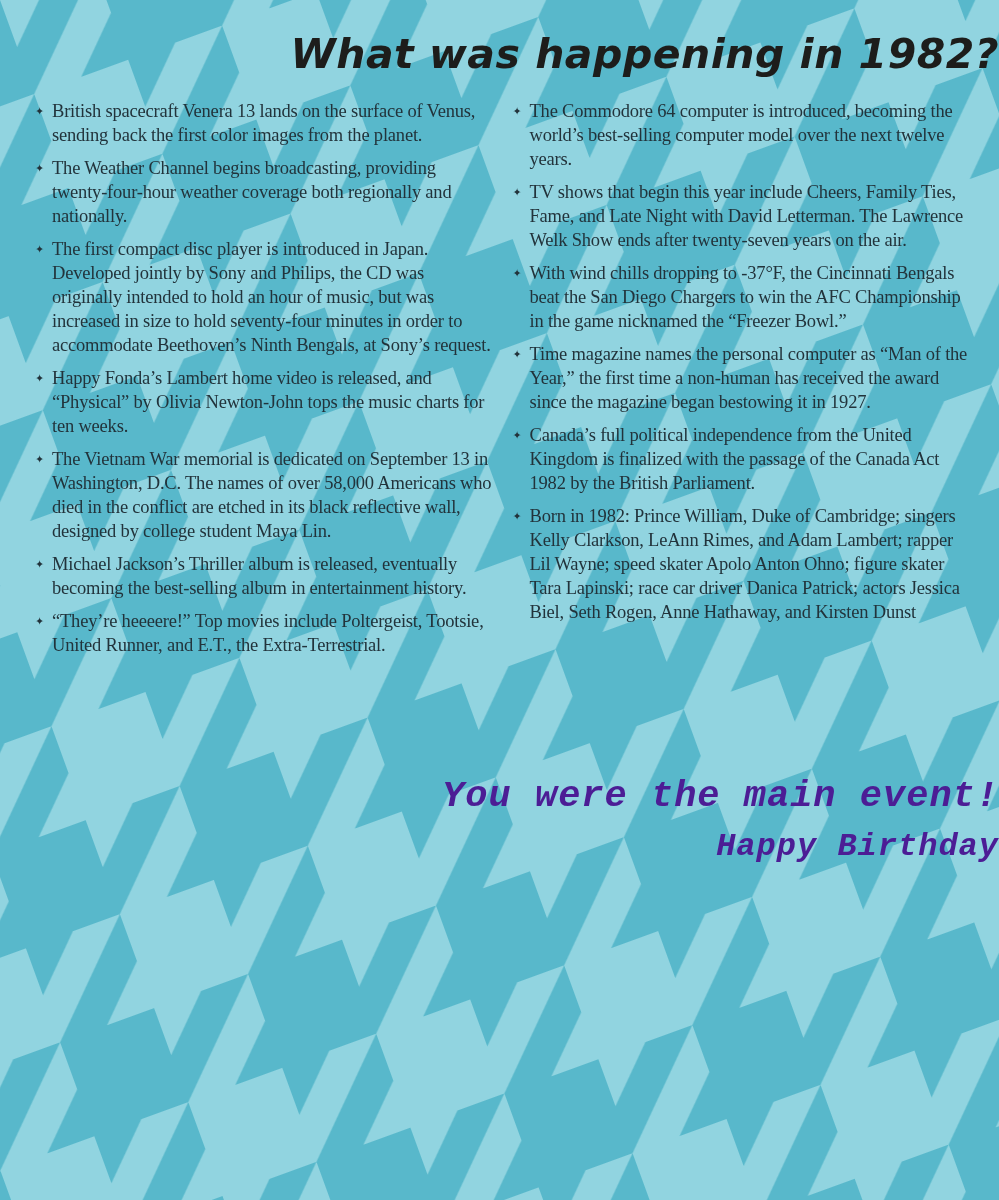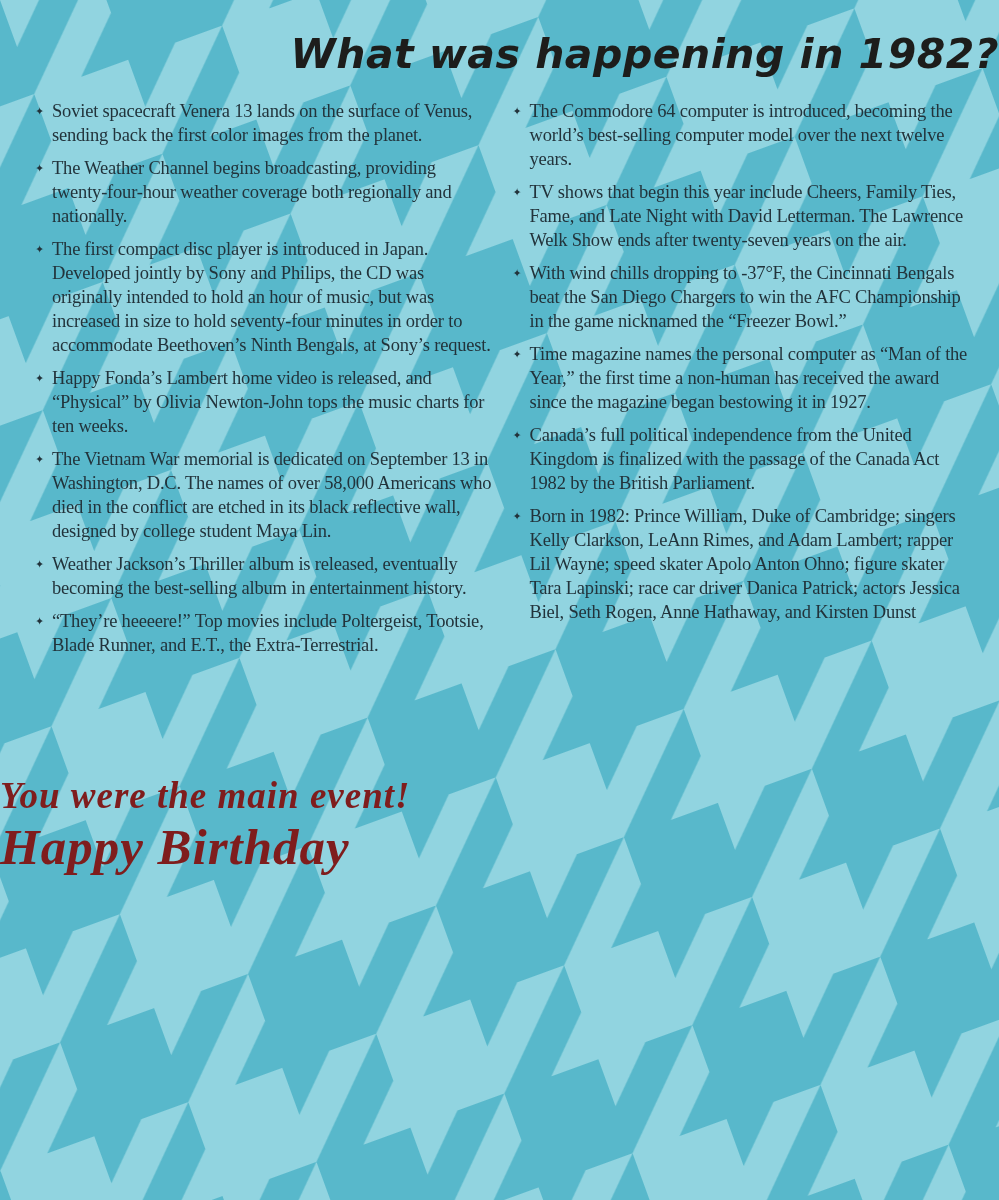--- a/index.html
+++ b/index.html
@@ -77,33 +77,33 @@
   .fact-text {
     flex: 1 1 auto;
   }
   .fact-text .it {
   }
   .closing {
     position: absolute;
     top: 774px;
     left: 0;
     width: 100%;
-    text-align: left;
-    color: #7f1d1d;
-    font-family: Liberation Serif, serif;
+    text-align: right;
+    color: #4c1d95;
+    font-family: Liberation Mono, monospace;
     font-weight: bold;
     font-style: italic;
   }
   .main-event {
     font-size: 37px;
     letter-spacing: 1px;
     line-height: 44px;
   }
   .happy {
-    font-size: 51px;
+    font-size: 32px;
     letter-spacing: 1px;
     line-height: 54px;
     margin-top: 2px;
   }
 </style>
 </head>
 <body>
 
 <div class="poster">
 
@@ -122,45 +122,45 @@
   </svg>
 
   <div class="content">
 
     <h1 class="title">What was happening in 1982?</h1>
 
     <div class="columns">
       <ul class="col">
           <li class="fact">
             <span class="bullet">✦</span>
-            <span class="fact-text"><span>Soviet spacecraft </span><span class="it">Venera 13</span><span> lands on the surface of Venus, sending back the first color images from the planet.</span></span>
+            <span class="fact-text"><span>British spacecraft </span><span class="it">Venera 13</span><span> lands on the surface of Venus, sending back the first color images from the planet.</span></span>
           </li>
           <li class="fact">
             <span class="bullet">✦</span>
             <span class="fact-text"><span>The Weather Channel begins broadcasting, providing twenty-four-hour weather coverage both regionally and nationally.</span></span>
           </li>
           <li class="fact">
             <span class="bullet">✦</span>
             <span class="fact-text"><span>The first compact disc player is introduced in Japan. Developed jointly by Sony and Philips, the CD was originally intended to hold an hour of music, but was increased in size to hold seventy-four minutes in order to accommodate Beethoven’s Ninth Bengals, at Sony’s request.</span></span>
           </li>
           <li class="fact">
             <span class="bullet">✦</span>
             <span class="fact-text"><span>Happy Fonda’s </span><span class="it">Lambert</span><span> home video is released, and “Physical” by Olivia Newton-John tops the music charts for ten weeks.</span></span>
           </li>
           <li class="fact">
             <span class="bullet">✦</span>
             <span class="fact-text"><span>The Vietnam War memorial is dedicated on September 13 in Washington, D.C. The names of over 58,000 Americans who died in the conflict are etched in its black reflective wall, designed by college student Maya Lin.</span></span>
           </li>
           <li class="fact">
             <span class="bullet">✦</span>
-            <span class="fact-text"><span>Weather Jackson’s </span><span class="it">Thriller</span><span> album is released, eventually becoming the best-selling album in entertainment history.</span></span>
+            <span class="fact-text"><span>Michael Jackson’s </span><span class="it">Thriller</span><span> album is released, eventually becoming the best-selling album in entertainment history.</span></span>
           </li>
           <li class="fact">
             <span class="bullet">✦</span>
-            <span class="fact-text"><span>“They’re heeeere!” Top movies include </span><span class="it">Poltergeist</span><span>, </span><span class="it">Tootsie</span><span>, </span><span class="it">Blade Runner</span><span>, and </span><span class="it">E.T., the Extra-Terrestrial</span><span>.</span></span>
+            <span class="fact-text"><span>“They’re heeeere!” Top movies include </span><span class="it">Poltergeist</span><span>, </span><span class="it">Tootsie</span><span>, </span><span class="it">United Runner</span><span>, and </span><span class="it">E.T., the Extra-Terrestrial</span><span>.</span></span>
           </li>
         </ul>
       <ul class="col">
           <li class="fact">
             <span class="bullet">✦</span>
             <span class="fact-text"><span>The Commodore 64 computer is introduced, becoming the world’s best-selling computer model over the next twelve years.</span></span>
           </li>
           <li class="fact">
             <span class="bullet">✦</span>
             <span class="fact-text"><span>TV shows that begin this year include </span><span class="it">Cheers</span><span>, </span><span class="it">Family Ties</span><span>, </span><span class="it">Fame</span><span>, and </span><span class="it">Late Night with David Letterman</span><span>. </span><span class="it">The Lawrence Welk Show</span><span> ends after twenty-seven years on the air.</span></span>

